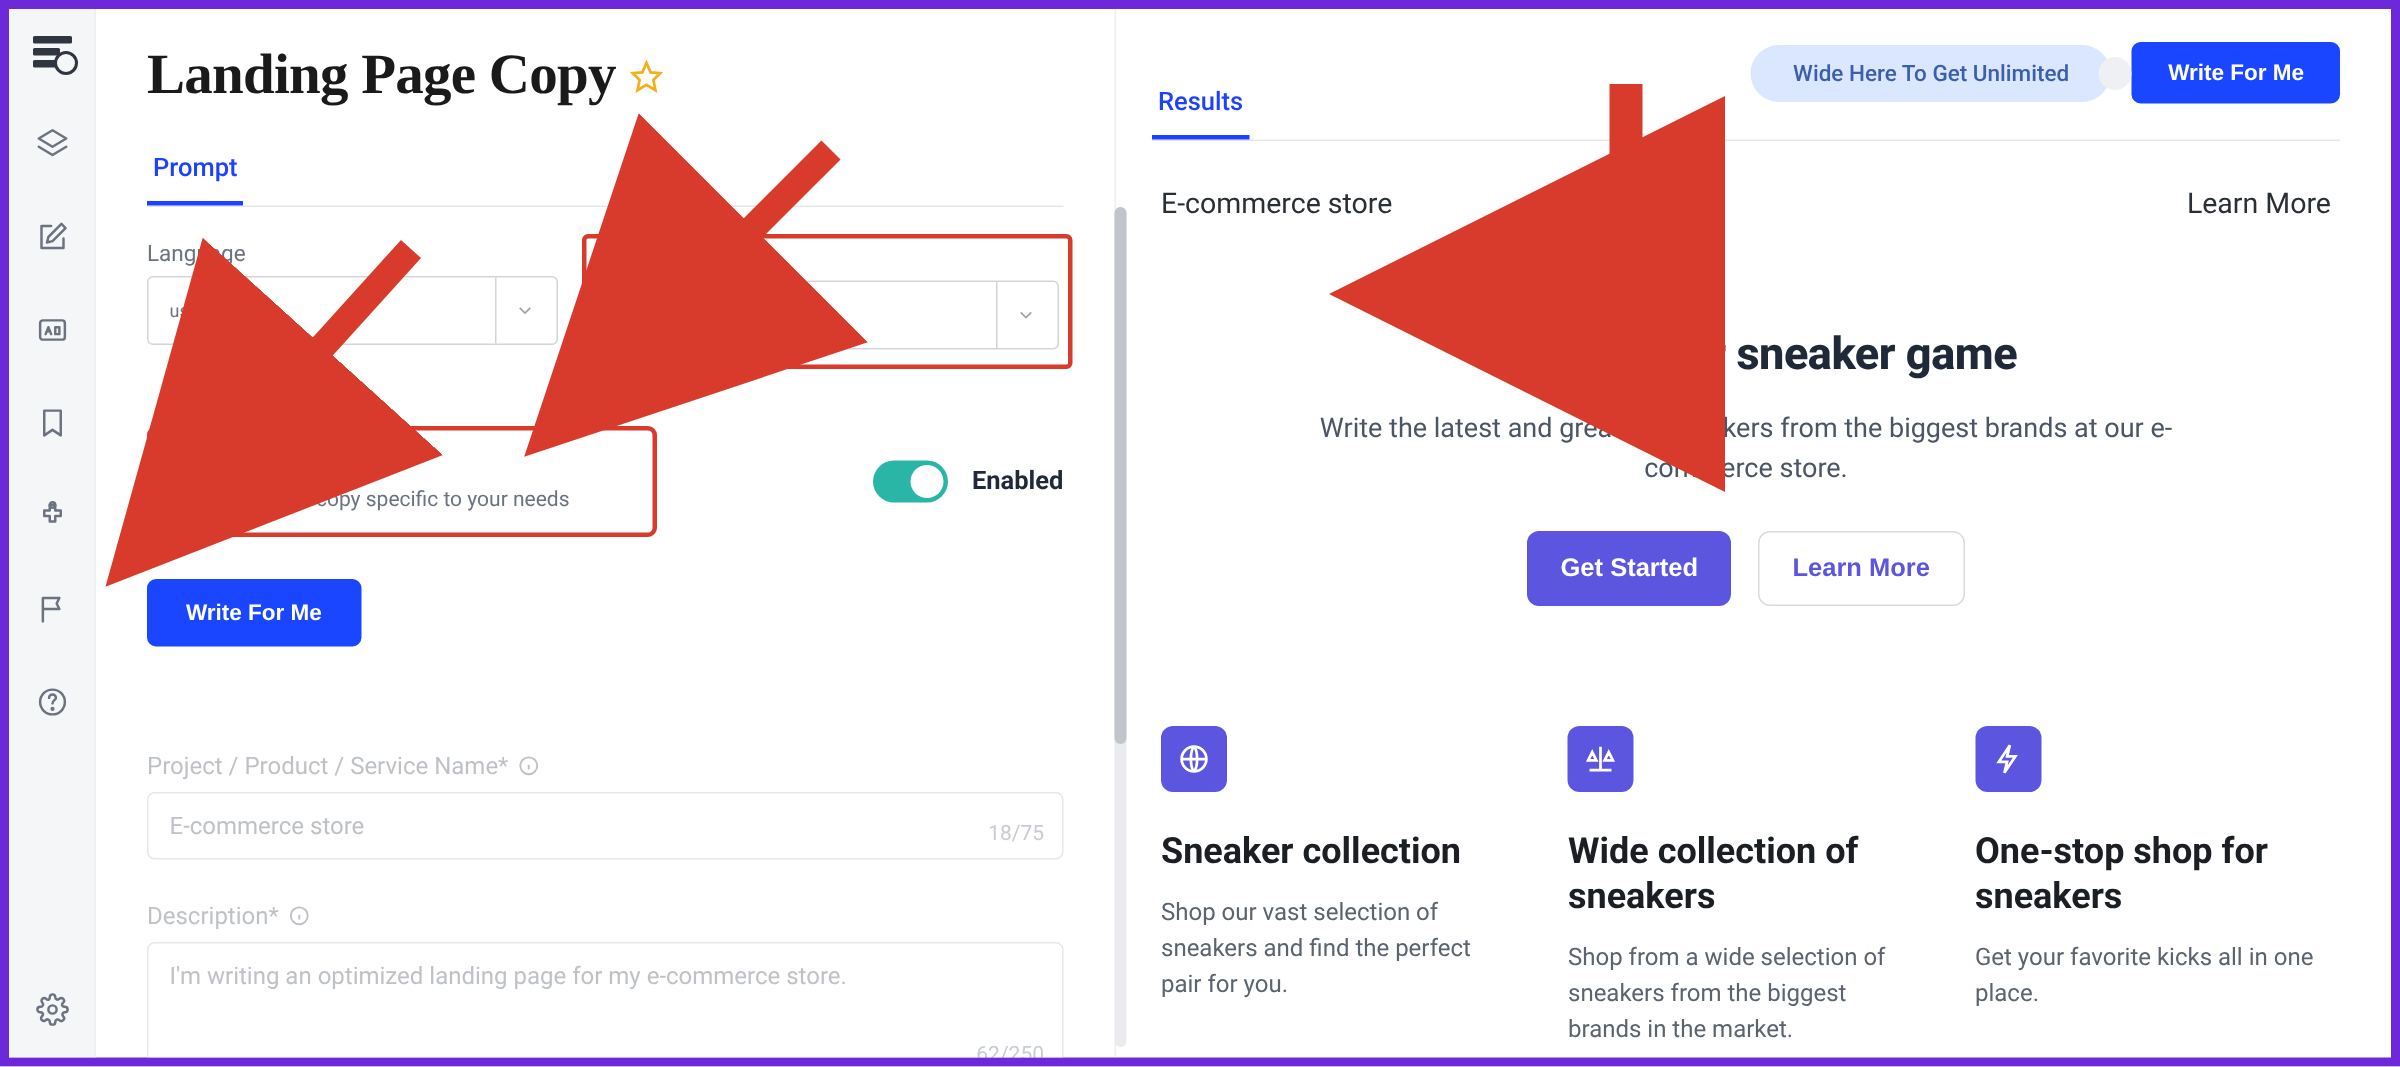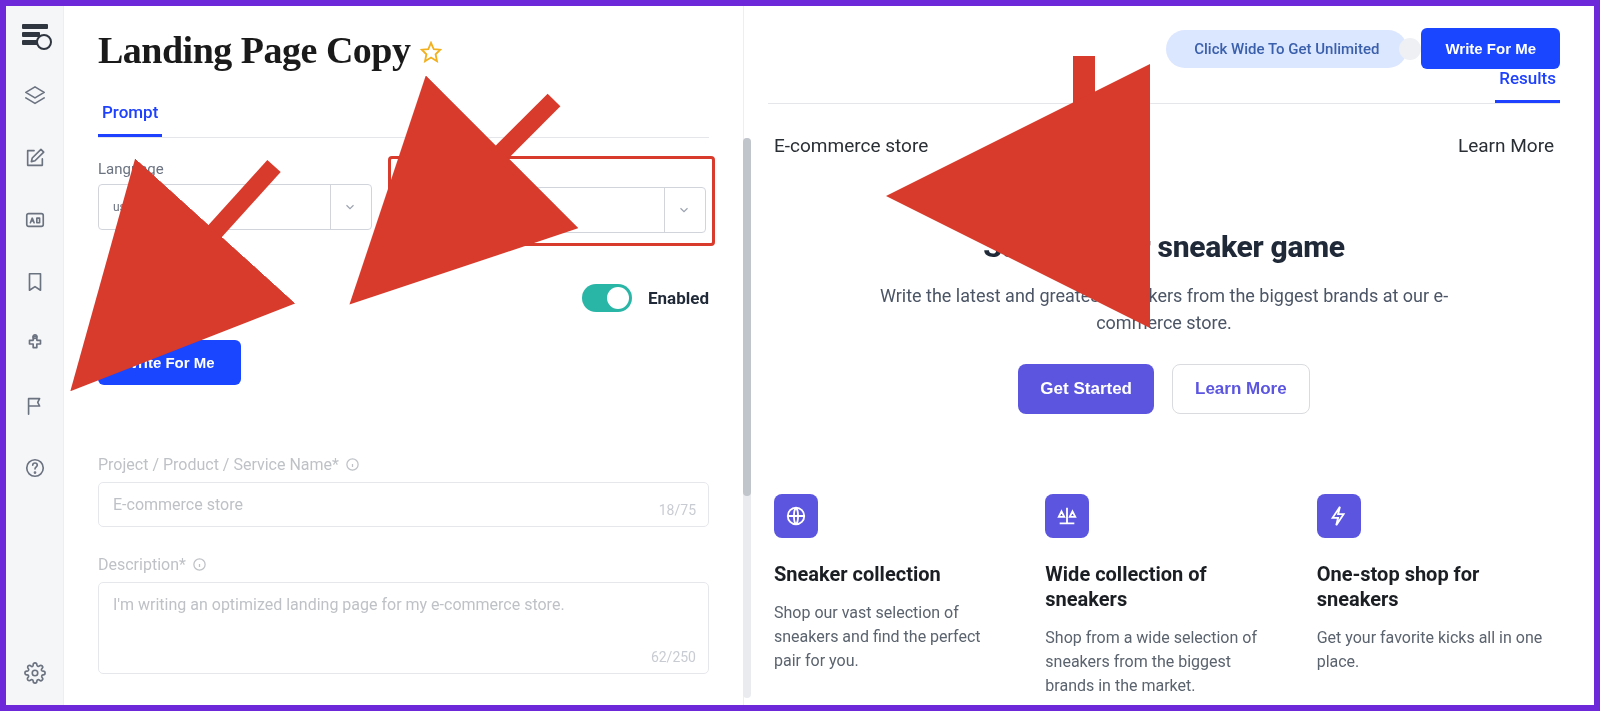--- a/index.html
+++ b/index.html
@@ -87,21 +87,21 @@
     content:"";position:absolute;right:-14px;top:8px;width:22px;height:22px;border-radius:50%;background:#eef0f4;
   }
   .btn-primary{
     background:var(--brand-blue2);color:#fff;border:none;font-weight:700;font-size:15px;
     padding:14px 26px;border-radius:6px;cursor:pointer;
   }
   .btn-primary.small{padding:12px 24px;font-size:15px;}
   
   .tabs{margin-top:30px;border-bottom:1px solid #e4e6ea;display:flex;}
   .tab{padding:0 4px 12px 4px;font-size:17px;color:var(--brand-blue);border-bottom:3px solid var(--brand-blue);font-weight:500;}
-  .right-pane .tabs{margin-top:40px;justify-content:flex-end;}
+  .right-pane .tabs{margin-top:30px;}
   
   .form-area{margin-top:22px;}
   .field-row{display:flex;gap:22px;}
   .field{flex:1;position:relative;}
   .field.narrow{flex:0 0 274px;}
   .label{font-size:15px;color:var(--muted);margin-bottom:6px;display:block;}
   .select{
     height:46px;border:1px solid var(--border);border-radius:4px;display:flex;align-items:center;
     padding:0 14px;font-size:12px;color:#6b7280;background:#fff;
   }
@@ -157,21 +157,21 @@
   }
   .btn-outline{
     background:#fff;border:1px solid #dadbde;color:var(--purple);font-weight:600;font-size:17px;padding:14px 22px;border-radius:8px;cursor:pointer;
   }
   .features{display:flex;gap:34px;margin-top:80px;padding:0 6px;}
   .feature{flex:1;}
   .feat-icon{
     width:44px;height:44px;border-radius:8px;background:var(--purple);display:flex;align-items:center;justify-content:center;margin-bottom:24px;
   }
   .feat-icon svg{width:22px;height:22px;stroke:#fff;stroke-width:2;fill:none;}
-  .feat-title{font-size:20px;font-weight:700;color:#1b1f24;margin:0 0 14px 0;line-height:1.25;}
+  .feat-title{font-size:24px;font-weight:700;color:#1b1f24;margin:0 0 14px 0;line-height:1.25;}
   .feat-body{font-size:16px;color:#5b636e;line-height:1.5;margin:0;}
   
   .arrow{position:absolute;z-index:30;}
   .arrow svg{overflow:visible;}
 </style>
 </head>
 <body>
 
 <div class="frame">
 
@@ -271,20 +271,29 @@
                     <svg viewBox="0 0 24 24">
                       <polyline points="6 9 12 15 18 9"></polyline>
                     </svg>
                   </span>
               </div>
             </div>
           </div>
         </div>
 
         <div class="brainstorm">
+          <div class="brainstorm-left">
+            <div class="brainstorm-title">
+              <span><svg viewBox="0 0 24 24">
+                    <path d="M12 3v4M12 17v4M3 12h4M17 12h4M6 6l2 2M16 16l2 2M6 18l2-2M16 8l2-2"></path>
+                  </svg></span>
+              <span>Brainstorm Mode</span>
+            </div>
+            <div class="brainstorm-sub">Disable to write copy specific to your needs</div>
+          </div>
           <div class="toggle-wrap">
             <div class="toggle">
                 <div class="knob"></div>
               </div>
             <span class="toggle-label">Enabled</span>
           </div>
         </div>
 
         <button class="btn-primary" style="margin-top:28px;">Write For Me</button>
 
@@ -340,21 +349,21 @@
                 <path d="M0,0 L12,6 L0,12 z" fill="#d83a2b"></path>
               </marker>
             </defs>
         <line x1="120" y1="10" x2="25" y2="115" stroke="#d83a2b" stroke-width="18" marker-end="url(#ah2)"></line>
           </svg>
       </div>
     </div>
 
     <div class="right-pane">
       <div class="header-actions">
-        <span class="pill">Click Wide To Get Unlimited</span>
+        <span class="pill">Wide Here To Get Unlimited</span>
         <button class="btn-primary small">Write For Me</button>
       </div>
 
       <div class="tabs">
         <div class="tab">Results</div>
       </div>
 
       <div class="preview-header">
         <span>E-commerce store</span>
         <span>Learn More</span>

